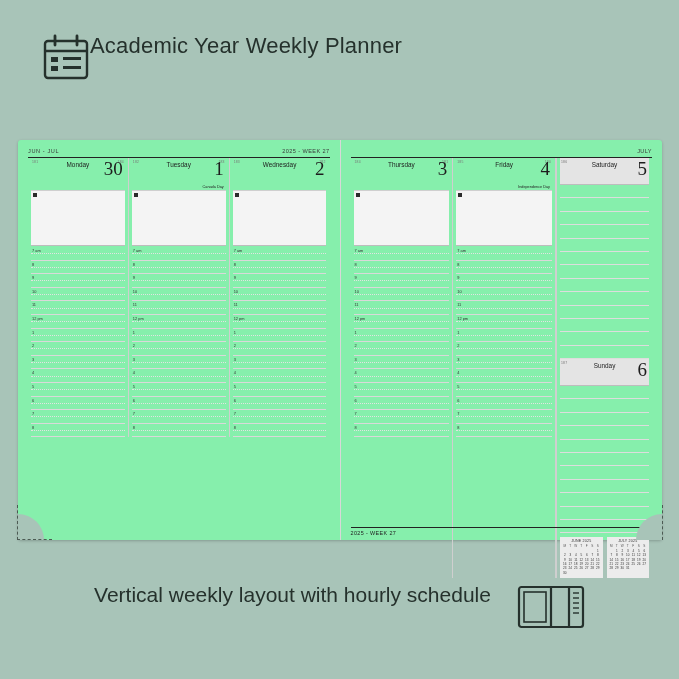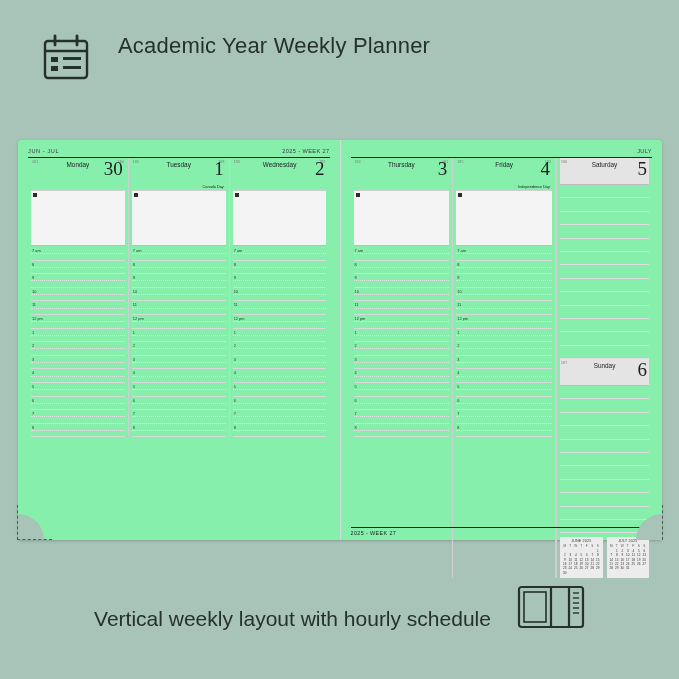--- a/index.html
+++ b/index.html
@@ -13,21 +13,21 @@
 
   
   .header{
     position:absolute;left:0;top:18px;width:679px;height:100px;
     display:flex;align-items:flex-start;
   }
   .cal-icon{
     width:48px;height:48px;margin-left:42px;margin-top:16px;flex:none;
   }
   .header-text{
-    margin-left:28px;margin-top:12px;
+    margin-top:12px;
     color:#25312c;
     font-size:22px;
     line-height:31px;
     letter-spacing:.2px;
   }
 
   
   .spread{
     position:absolute;left:18px;top:140px;width:644px;height:400px;
     background:#86efac;
@@ -139,21 +139,21 @@
   .footer-week{
     position:absolute;left:10px;bottom:4px;font-size:5.4px;color:#222;letter-spacing:.4px;
   }
   .leaf-bottom-rule{
     position:absolute;left:10px;right:10px;bottom:12px;height:1px;background:#222;
   }
 
   
   .caption{
     position:absolute;left:0;bottom:48px;width:679px;
-    display:flex;align-items:flex-end;justify-content:center;gap:26px;
+    display:flex;align-items:flex-start;justify-content:center;gap:26px;
   }
   .caption-text{font-size:21px;color:#25312c;}
   .book-icon{width:68px;height:48px;flex:none;}
 </style>
 </head>
 <body>
 
 <div class="page">
 
   <div class="header">

